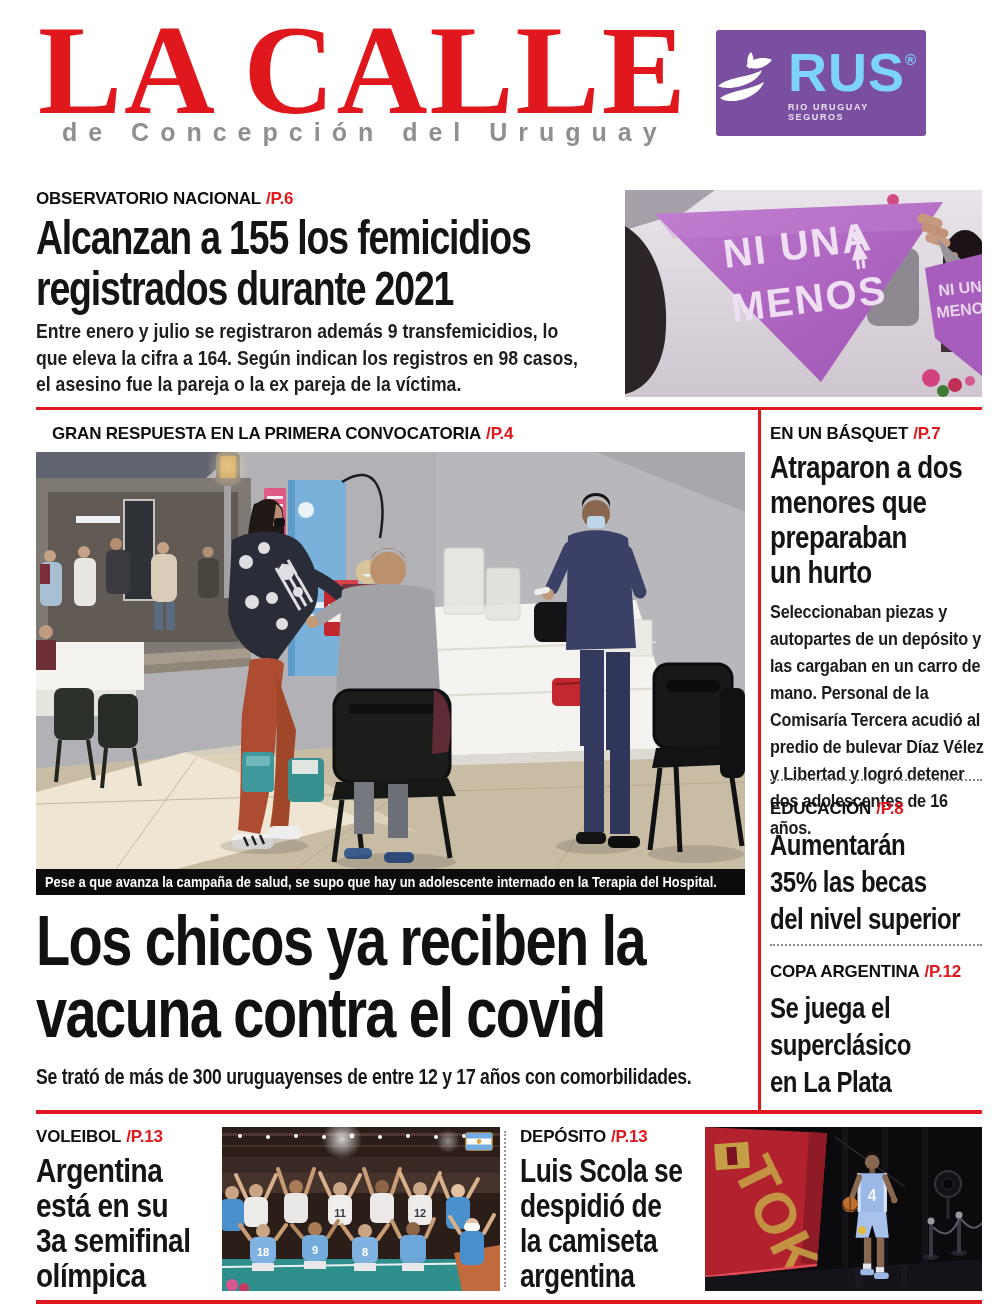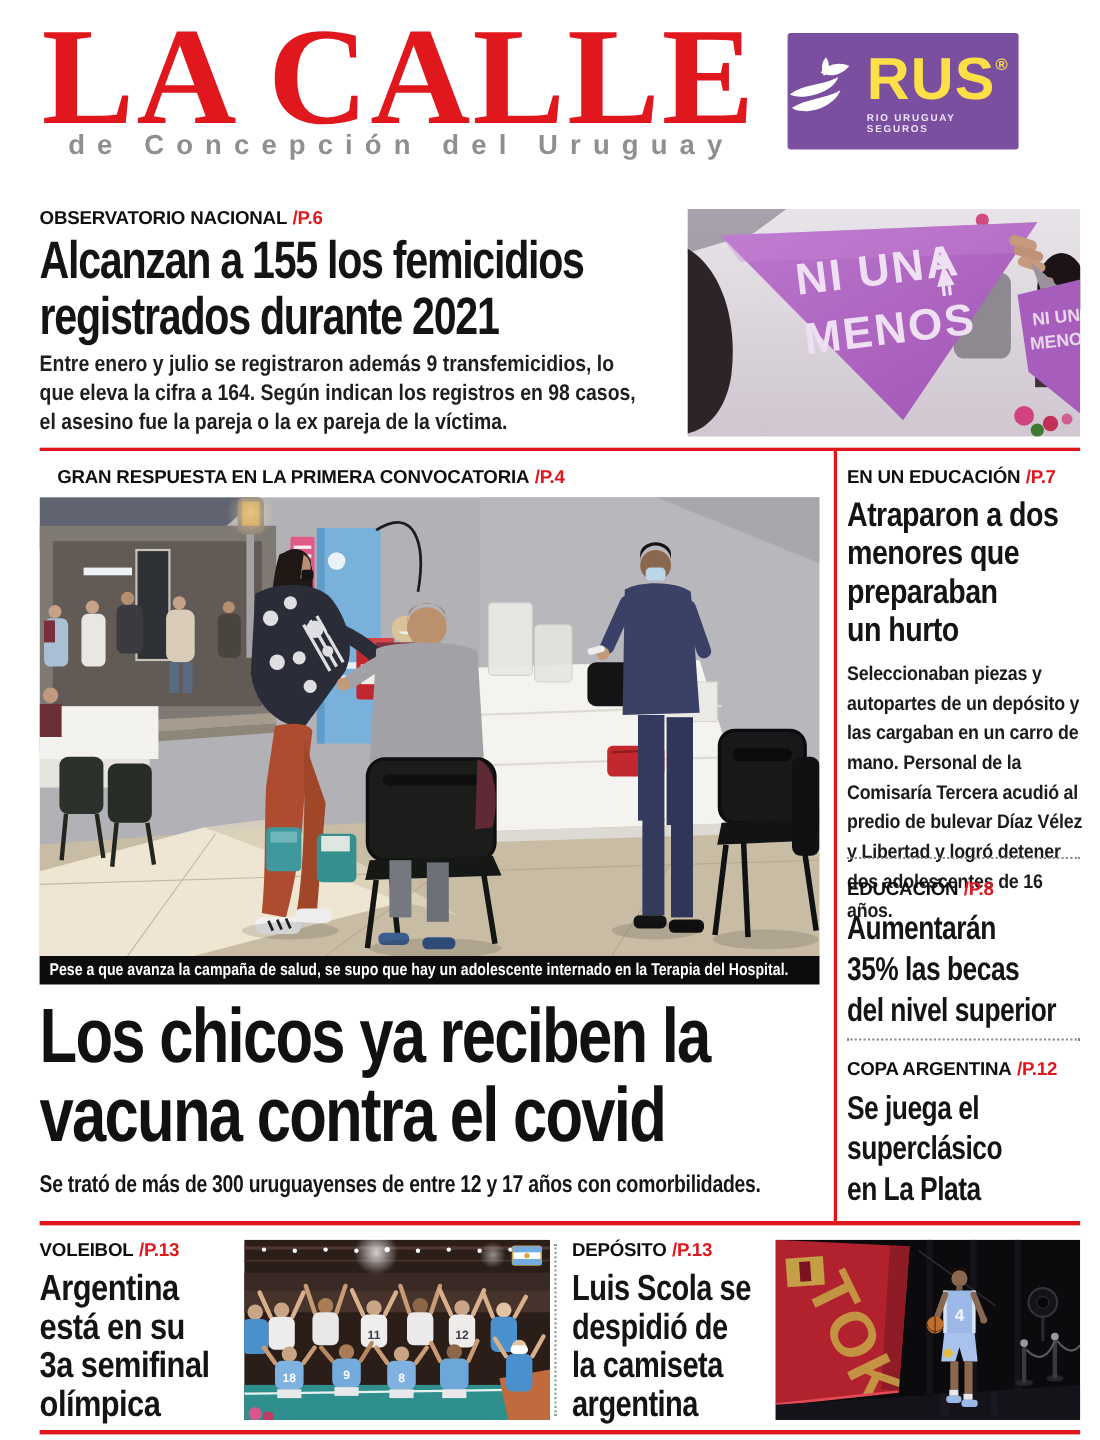--- a/index.html
+++ b/index.html
@@ -16,21 +16,21 @@
   .lede-line{white-space:nowrap;font-weight:700;color:#1e1e1e;transform-origin:left top;}
   .photo{display:block;}
   .masthead-title{font-family:"Liberation Serif",serif;font-weight:700;color:#e0181e;
     font-size:126px;line-height:1;letter-spacing:2px;white-space:nowrap;}
   .masthead-sub{font-weight:700;color:#8f8f8f;font-size:25px;letter-spacing:11px;white-space:nowrap;}
   .datebar{background:#e0181e;color:#fff;display:flex;justify-content:space-between;align-items:center;
     box-sizing:border-box;padding:0 14px;}
   .datebar .dleft{font-weight:700;font-size:17px;}
   .datebar .dright{font-weight:700;font-size:15.5px;transform:scaleX(.82);transform-origin:right center;white-space:nowrap;}
   .ruslogo{background:#7a4fa0;border-radius:3px;display:flex;align-items:center;justify-content:center;gap:10px;}
-  .rus-text{color:#fde047;font-weight:700;font-size:54px;line-height:1;letter-spacing:1px;}
+  .rus-text{color:#7dd3fc;font-weight:700;font-size:54px;line-height:1;letter-spacing:1px;}
   .rus-reg{font-size:15px;vertical-align:26px;font-weight:700;}
   .rus-tag{color:#e9e2f4;font-size:9px;letter-spacing:1.6px;margin-top:3px;font-weight:700;}
   .caption-bar{background:#0c0c0e;color:#fff;font-weight:700;font-size:15.5px;line-height:26px;height:26px;
     padding-left:9px;overflow:hidden;}
   .sb-body{font-weight:700;font-size:18px;line-height:27px;color:#1b1b1b;letter-spacing:-0.2px;
     transform:scaleX(.9);transform-origin:left top;}
 </style>
 </head>
 <body>
 
@@ -321,21 +321,21 @@
 
   <div class="abs" style="left:36px;top:905px;">
     <div class="hl-line" style="font-size:70px;line-height:72px;letter-spacing:-2px;transform:scaleX(.8);color:#111;">Los chicos ya reciben la</div>
     <div class="hl-line" style="font-size:70px;line-height:72px;letter-spacing:-2px;transform:scaleX(.8);color:#111;">vacuna contra el covid</div>
   </div>
   <div class="abs" style="left:36px;top:1064px;">
     <div class="hl-line" style="font-size:22px;letter-spacing:-0.3px;transform:scaleX(.8);color:#161616;">Se trató de más de 300 uruguayenses de entre 12 y 17 años con comorbilidades.</div>
   </div>
 
   <div class="abs kicker" style="left:770px;top:424px;">
-    <span>EN UN EDUCACIÓN</span><span class="pg">/P.7</span>
+    <span>EN UN BÁSQUET</span><span class="pg">/P.7</span>
   </div>
   <div class="abs" style="left:770px;top:450px;">
     <div class="hl-line" style="font-size:31px;line-height:35px;letter-spacing:-0.6px;transform:scaleX(.84);">Atraparon a dos</div>
     <div class="hl-line" style="font-size:31px;line-height:35px;letter-spacing:-0.6px;transform:scaleX(.84);">menores que</div>
     <div class="hl-line" style="font-size:31px;line-height:35px;letter-spacing:-0.6px;transform:scaleX(.84);">preparaban</div>
     <div class="hl-line" style="font-size:31px;line-height:35px;letter-spacing:-0.6px;transform:scaleX(.84);">un hurto</div>
   </div>
   <div class="abs sb-body" style="left:770px;top:599px;width:238px;">Seleccionaban piezas y autopartes de un depósito y las cargaban en un carro de mano. Personal de la Comisaría Tercera acudió al predio de bulevar Díaz Vélez y Libertad y logró detener dos adolescentes de 16 años.</div>
 
   <div class="dotted-h" style="left:770px;top:779px;width:212px;"></div>

